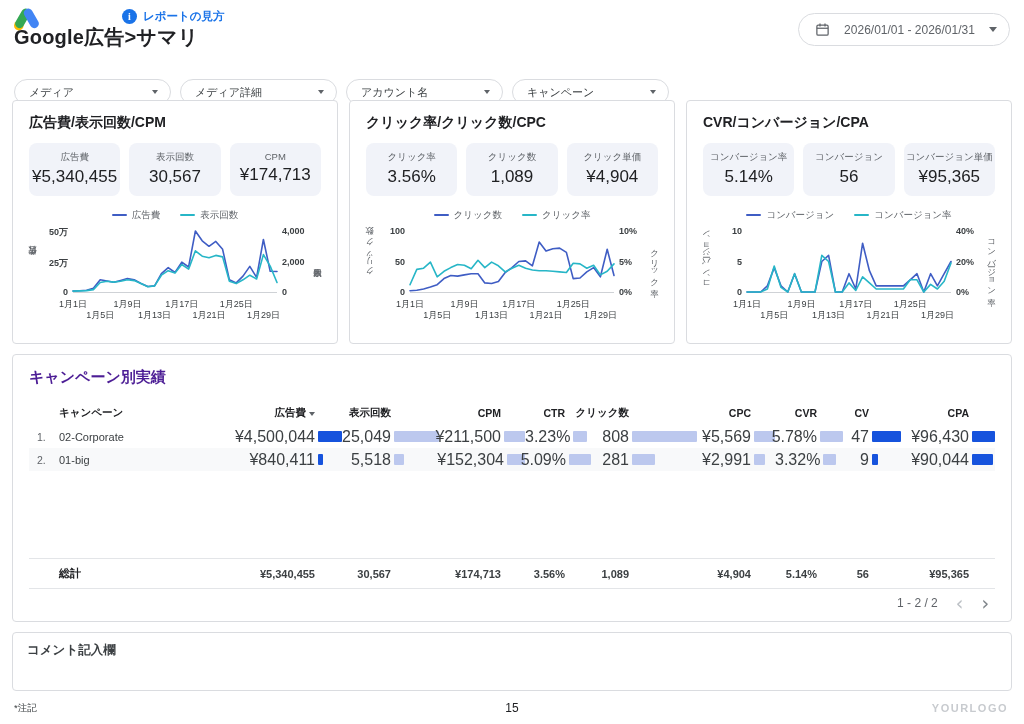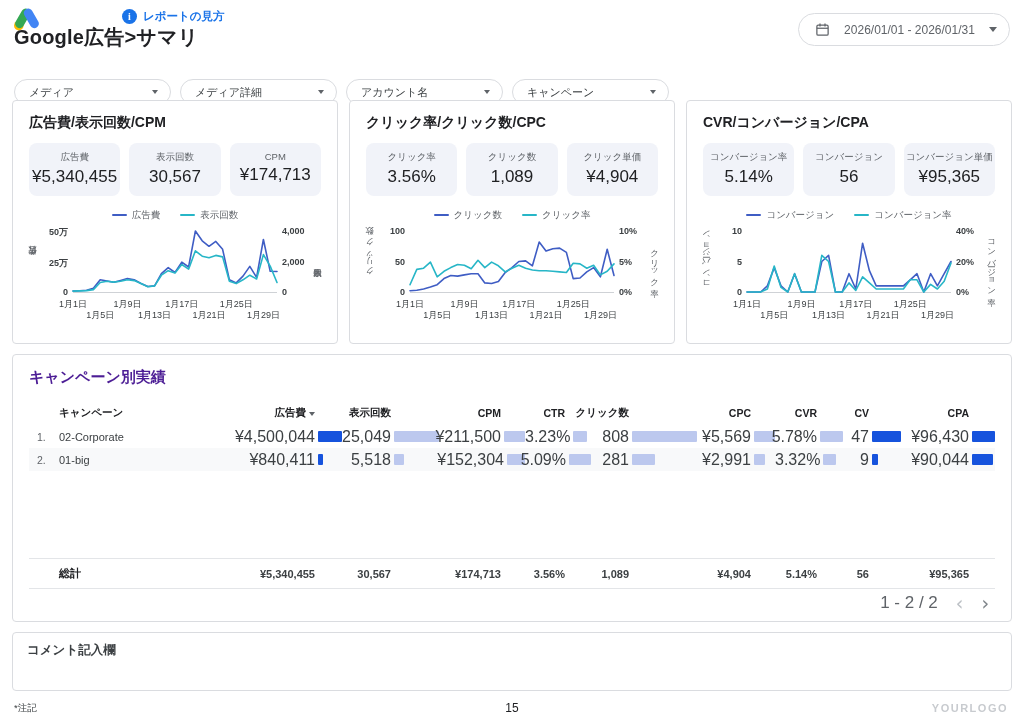--- a/index.html
+++ b/index.html
@@ -62,21 +62,21 @@
   .c-m { display:flex; justify-content:flex-end; align-items:center; font-size:16px; color:#3c4043; white-space:nowrap; }
   .zone { display:inline-flex; align-items:center; }
   .z-ad{width:28px}.z-imp{width:48px}.z-cpm{width:24px}.z-ctr{width:26px}.z-clk{width:68px}.z-cpc{width:24px}.z-cvr{width:26px}.z-cv{width:32px}.z-cpa{width:26px}
   .bar { height:11px; margin-left:3px; border-radius:1px; }
   .bar.light { background:#bcc8ee; } .bar.dark { background:#1653dd; }
   .spacer { flex:1; }
   .totrow { height:31px; border-top:1px solid #e3e5e8; border-bottom:1px solid #e3e5e8; }
   .tot-lbl { font-size:11px; font-weight:bold; color:#202124; }
   .tot-val { display:flex; justify-content:flex-end; font-size:11px; font-weight:bold; color:#3c4043; white-space:nowrap; }
   .pagerow { height:28px; display:flex; align-items:center; justify-content:flex-end; gap:18px; padding-right:6px; }
-  .pg-range { font-size:17px; color:#5f6368;margin-left:7px; }
+  .pg-range { font-size:12px; color:#5f6368;margin-left:7px; }
   .pg-btn { font-size:19px; line-height:14px; color:#bdc1c6; cursor:pointer; font-family:"DejaVu Sans",sans-serif; }
   .pg-btn.next { color:#80868b; }
 
   
   .comment { position:absolute; left:12px; top:632px; width:1000px; height:59px; border:1px solid #dadce0; border-radius:4px; background:#fff; padding:9px 14px; }
   .comment .clbl { font-size:12.5px; font-weight:bold; color:#3c4043; }
   .foot { position:absolute; left:0; top:698px; width:100%; height:26px; }
   .f-note { position:absolute; left:14px; top:4px; font-size:9.5px; color:#3c4043; }
   .f-page { position:absolute; left:0; top:3px; width:100%; text-align:center; font-size:12px; color:#202124; }
   .f-logo { position:absolute; right:16px; top:4px; font-size:11px; font-weight:bold; color:#c8cbcf; letter-spacing:1.5px;margin-left:40px; }

